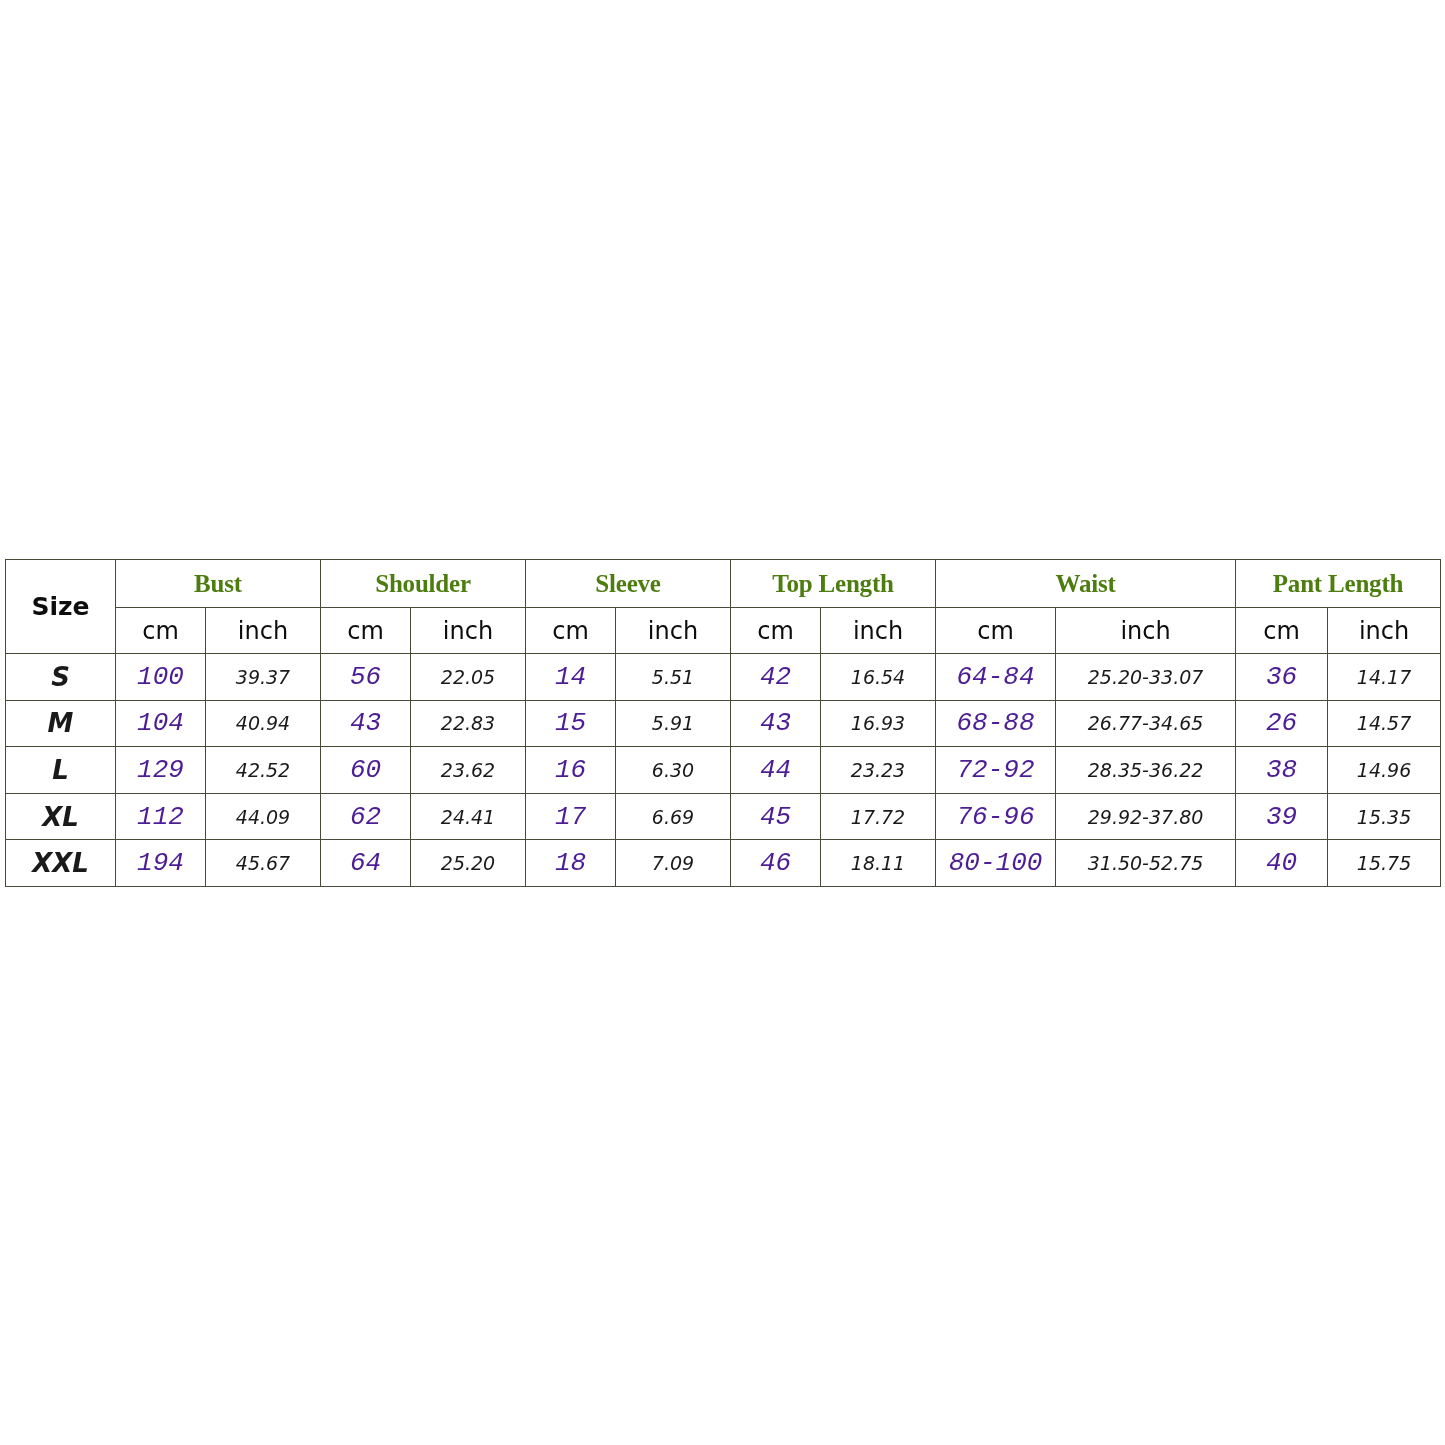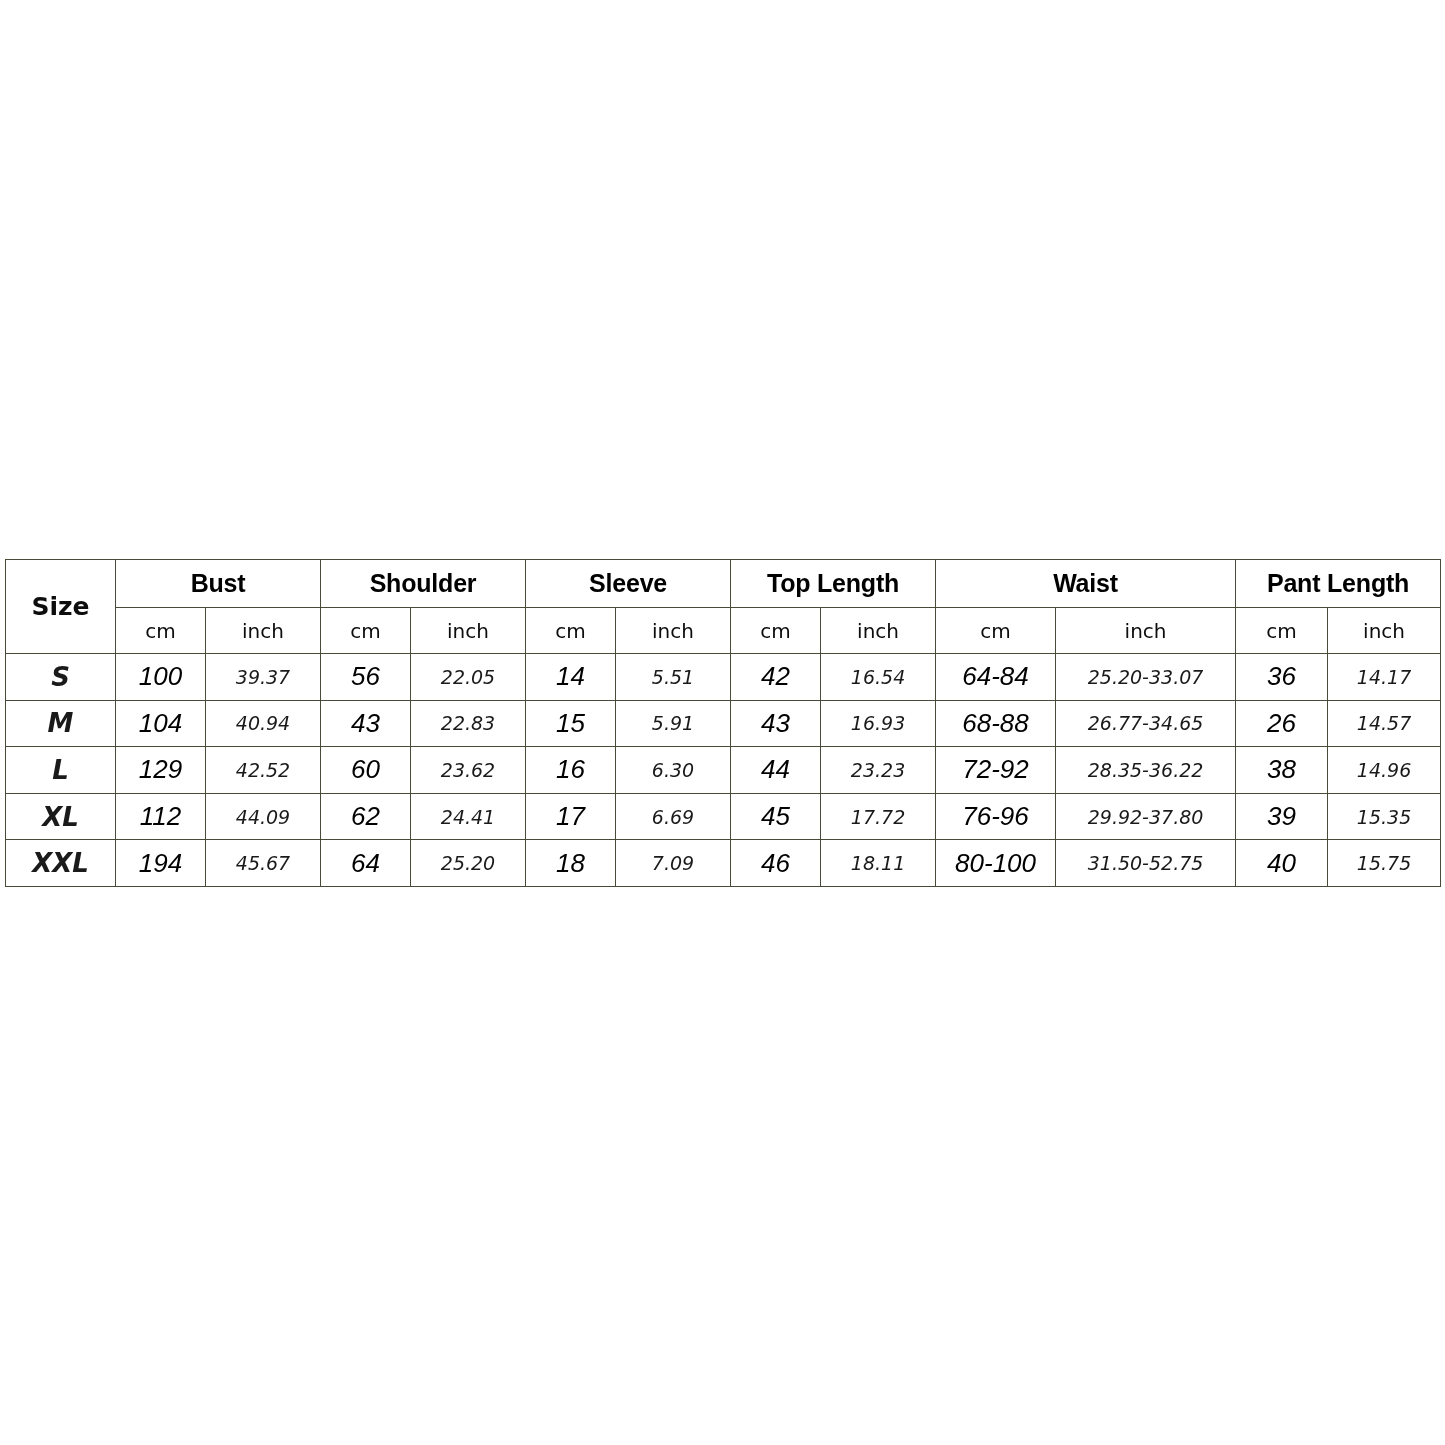--- a/index.html
+++ b/index.html
@@ -36,34 +36,34 @@
     padding: 0;
     text-align: center;
     vertical-align: middle;
     background: #ffffff;
   }
 
   
   .hdr-group {
     height: 47px;
     background: #cdec6e;
-    font-family: Liberation Sans, sans-serif;
+    font-family: Liberation Serif, serif;
     font-weight: bold;
     font-size: 25px;
-    color: #000000;
+    color: #4d7c0f;
     letter-spacing: -0.2px;
   }
 
   
   .hdr-unit {
     height: 45px;
     background: #cdec6e;
     font-family: "DejaVu Sans", sans-serif;
     font-weight: normal;
-    font-size: 20px;
+    font-size: 24px;
     color: #0d0d0d;
   }
 
   
   .hdr-size {
     background: #cdec6e;
     font-family: "DejaVu Sans", sans-serif;
     font-weight: bold;
     font-size: 25px;
     color: #0d0d0d;
@@ -78,24 +78,24 @@
     background: #f7f287;
     font-family: "DejaVu Sans", sans-serif;
     font-style: italic;
     font-weight: bold;
     font-size: 26px;
     color: #1a1a1a;
   }
 
   .cell-cm {
     background: #cfe39b;
-    font-family: Liberation Sans, sans-serif;
+    font-family: Liberation Mono, monospace;
     font-style: italic;
     font-size: 26px;
-    color: #000000;
+    color: #4c1d95;
   }
 
   .cell-inch {
     background: #ffffff;
     font-family: "DejaVu Sans", sans-serif;
     font-style: italic;
     font-size: 19px;
     color: #1a1a1a;
   }
 

